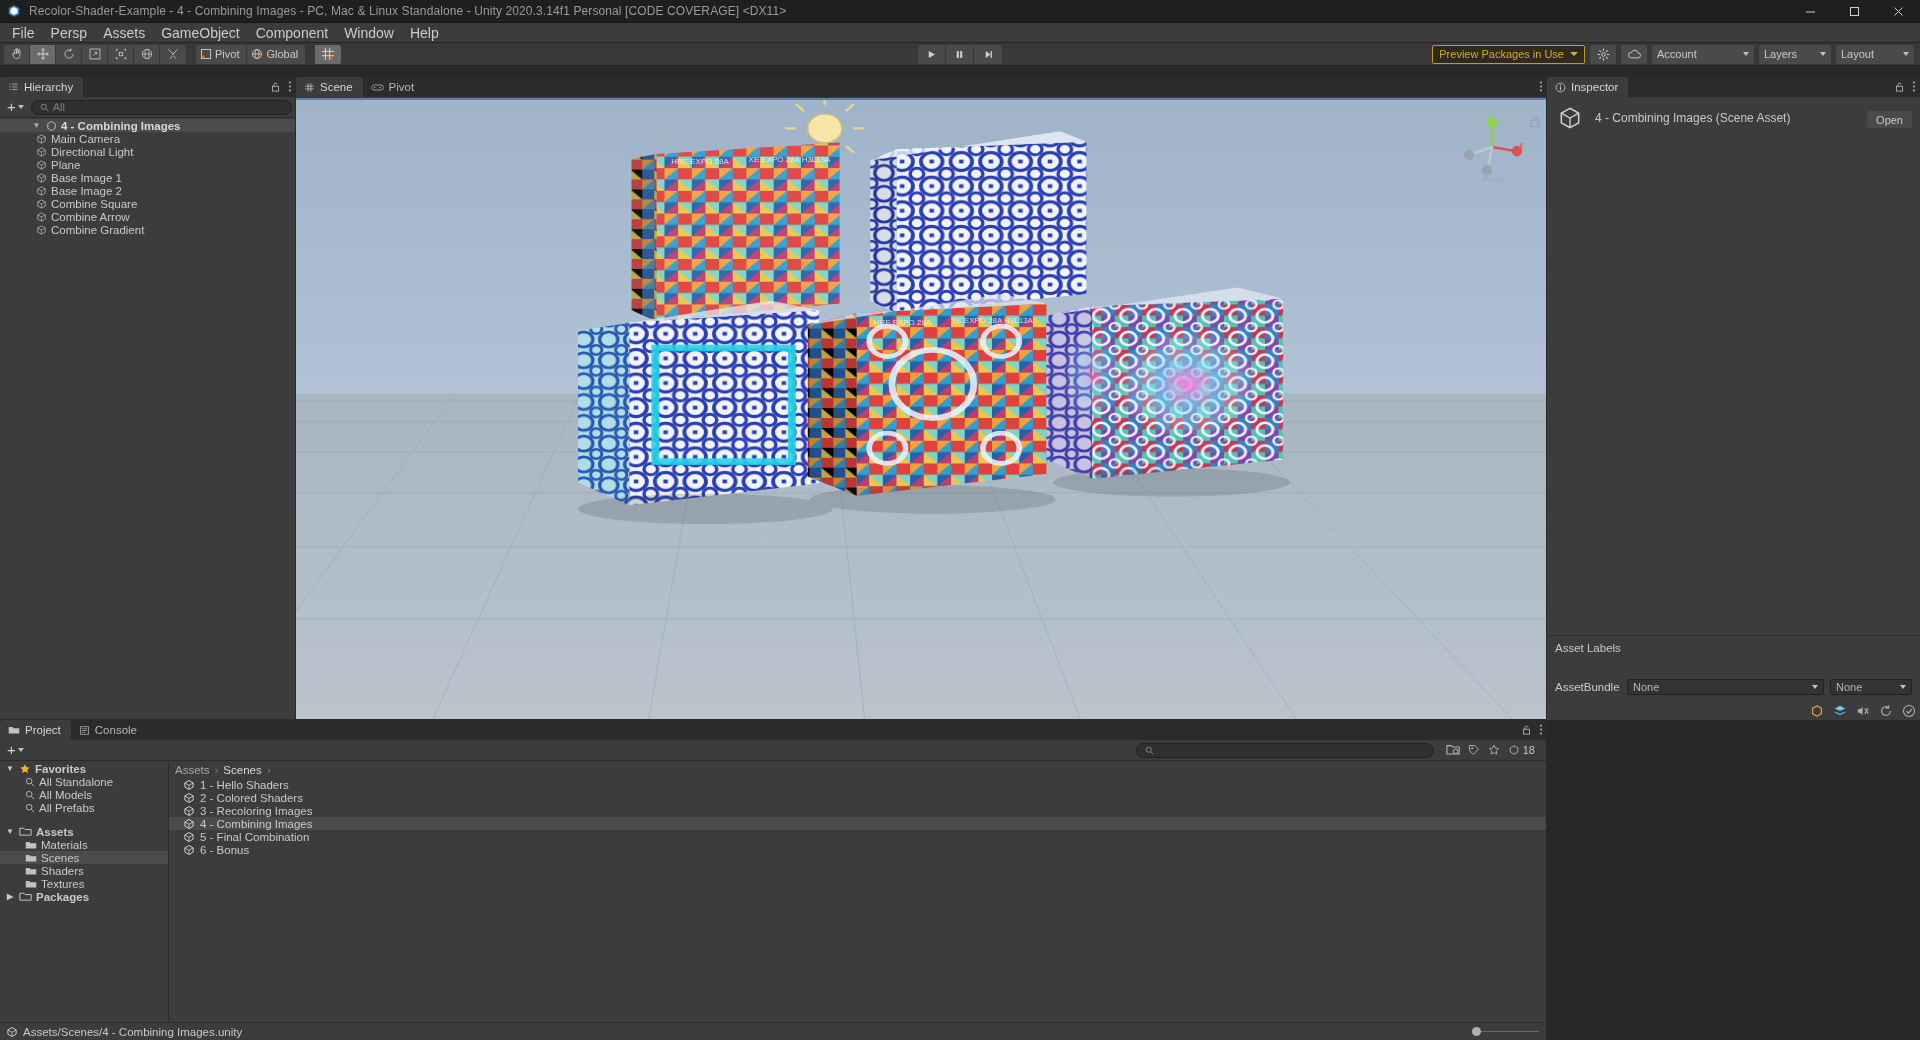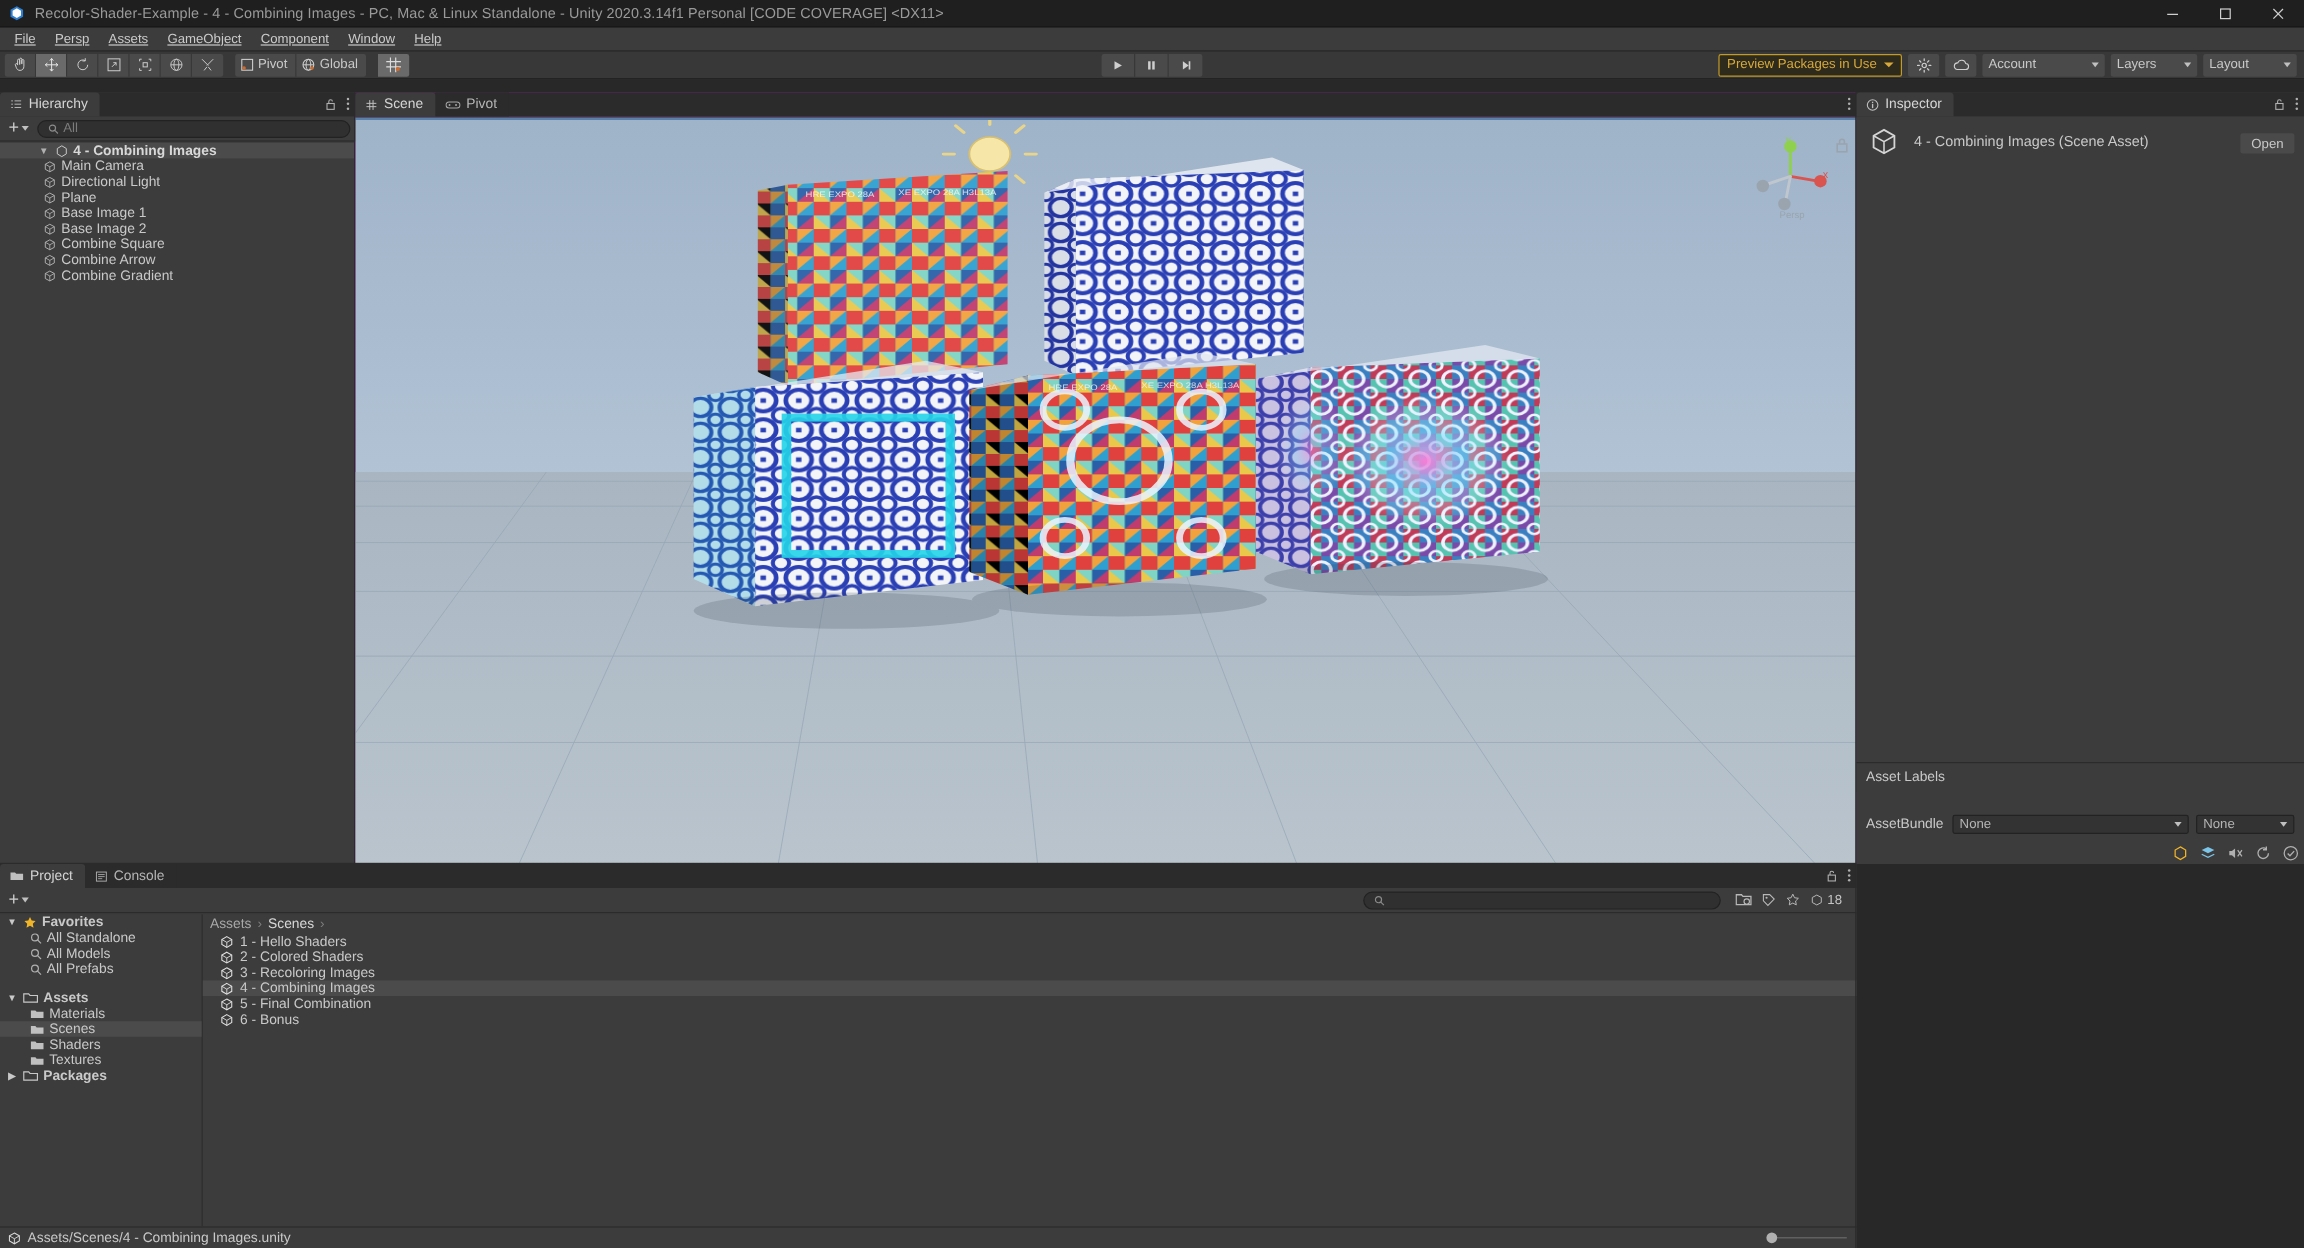--- a/index.html
+++ b/index.html
@@ -20,21 +20,21 @@
   }
   .titlebar .unity-logo { width: 14px; height: 14px; margin: 0 8px 0 7px; flex: none; }
   .titlebar .title-text { font-size: 12px; color: #9a9a9a; letter-spacing: .1px; white-space: nowrap; }
   .winbtns { margin-left: auto; display: flex; height: 23px; }
   .winbtn { width: 44px; height: 23px; display: flex; align-items: center; justify-content: center; }
   .winbtn svg { stroke: #d0d0d0; }
 
   
   .menubar { height: 20px; background: #3c3c3c; display: flex; align-items: center; padding-left: 4px;
              border-bottom: 1px solid #232323; }
-  .menu-item { font-size: 11px; color: #cbcbcb; padding: 2px 8px; line-height: 14px; text-decoration: underline; }
+  .menu-item { font-size: 14px; color: #cbcbcb; padding: 2px 8px; line-height: 14px; }
 
   
   .toolbar { height: 23px; background: #383838; display: flex; align-items: center; position: relative;
              border-bottom: 1px solid #232323; }
   .tb-group { display: flex; align-items: flex-start; height: 19px; margin-left: 4px; }
   .tb-btn {
     width: 26px; height: 19px; display: flex; align-items: center; justify-content: center;
     background: #4a4a4a; border-right: 1px solid #383838;
   }
   .tb-btn:first-child { border-radius: 2px 0 0 2px; }
@@ -81,21 +81,21 @@
   .h-list { padding-top: 1px; }
   .h-row { height: 13px; display: flex; align-items: center; font-size: 11.5px; color: #c9c9c9;
            padding-left: 6px; gap: 3px; }
   .h-row.selected { background: #4b4b4b; }
   .h-row .tw { width: 11px; display: flex; justify-content: center; color: #b0b0b0; font-size: 8px; }
   .h-row .go-icon { width: 13px; height: 12px; flex: none; }
   .h-row.bold { font-weight: bold; color: #d8d8d8; }
   .h-indent { width: 26px; flex: none; }
 
   
-  .sceneview { position: absolute; left: 296px; top: 77px; right: 373px; bottom: 320px; background: #a21caf; }
+  .sceneview { position: absolute; left: 296px; top: 77px; right: 373px; bottom: 320px; background: #14532d; }
   .scene-toolbar { height: 21px; background: #3c3c3c; display: flex; align-items: center; gap: 3px; padding: 0 4px; }
   .sc-pill { height: 16px; background: #4a4a4a; border-radius: 2px; display: flex; align-items: center;
              padding: 0 4px; font-size: 11px; color: #c9c9c9; gap: 4px; }
   .sc-btn { height: 16px; min-width: 22px; background: #4a4a4a; border-radius: 2px; display: flex;
             align-items: center; justify-content: center; padding: 0 4px; font-size: 11px; color: #c9c9c9; gap: 3px; }
   .scene-canvas { position: absolute; left: 0; right: 0; top: 21px; bottom: 0; overflow: hidden;
                   border-top: 2px solid #5a7fa8; }
 
   
   .inspector { position: absolute; right: 0; top: 77px; width: 373px; bottom: 320px; background: #3c3c3c; }

